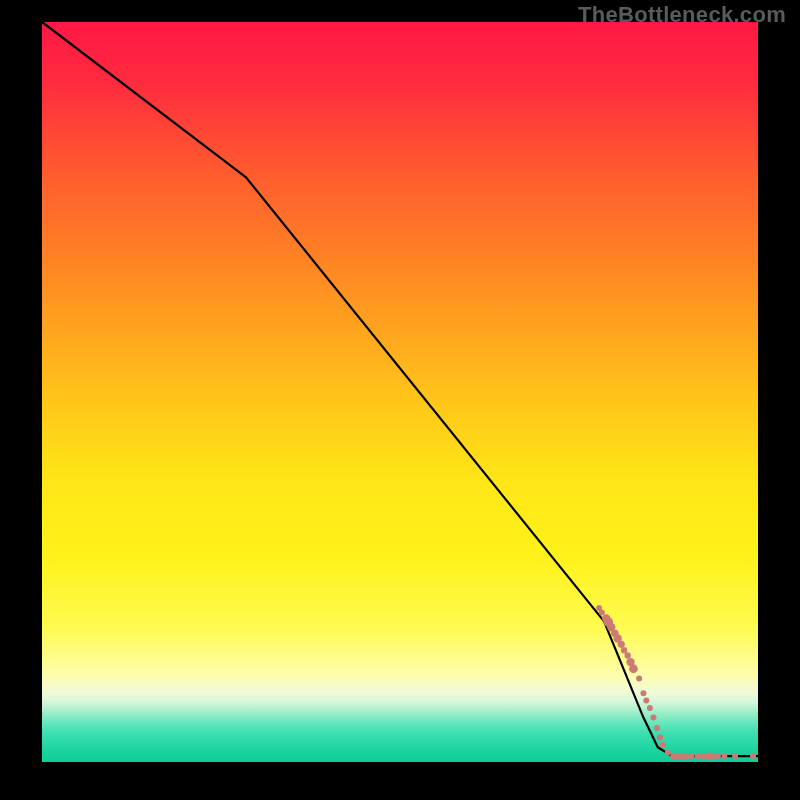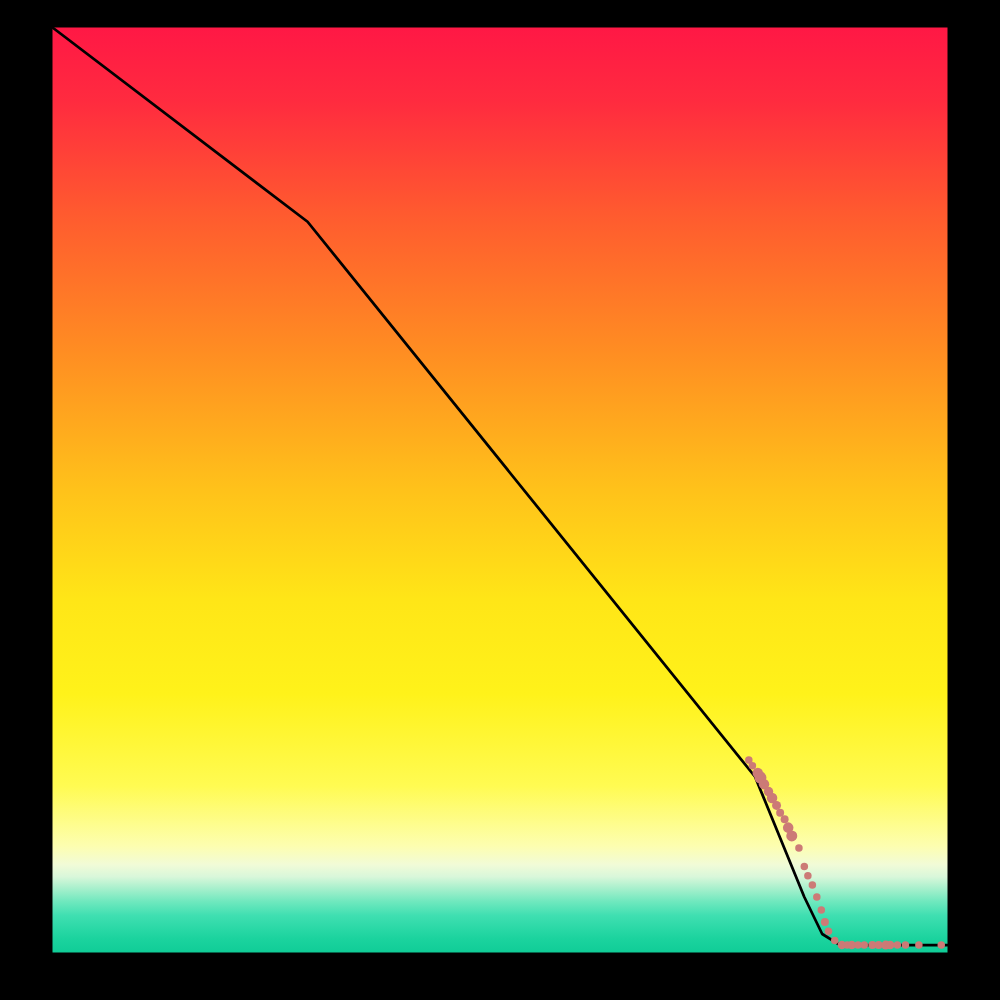--- a/index.html
+++ b/index.html
@@ -28,20 +28,21 @@
     z-index: 3;
   }
   svg {
     display: block;
   }
 </style>
 </head>
 <body>
 
 <div class="container">
+  <div class="watermark">TheBottleneck.com</div>
   <svg id="chart-svg" width="800" height="800" viewBox="0 0 800 800">
     <defs>
       <linearGradient id="bg-grad" x1="0" y1="0" x2="0" y2="1">
           <stop offset="0.00%" stop-color="#ff1845"></stop>
           <stop offset="8.00%" stop-color="#ff2b3f"></stop>
           <stop offset="20.00%" stop-color="#ff5a2f"></stop>
           <stop offset="35.00%" stop-color="#ff8d22"></stop>
           <stop offset="50.00%" stop-color="#ffc21a"></stop>
           <stop offset="62.00%" stop-color="#ffe617"></stop>
           <stop offset="72.00%" stop-color="#fff21a"></stop>

